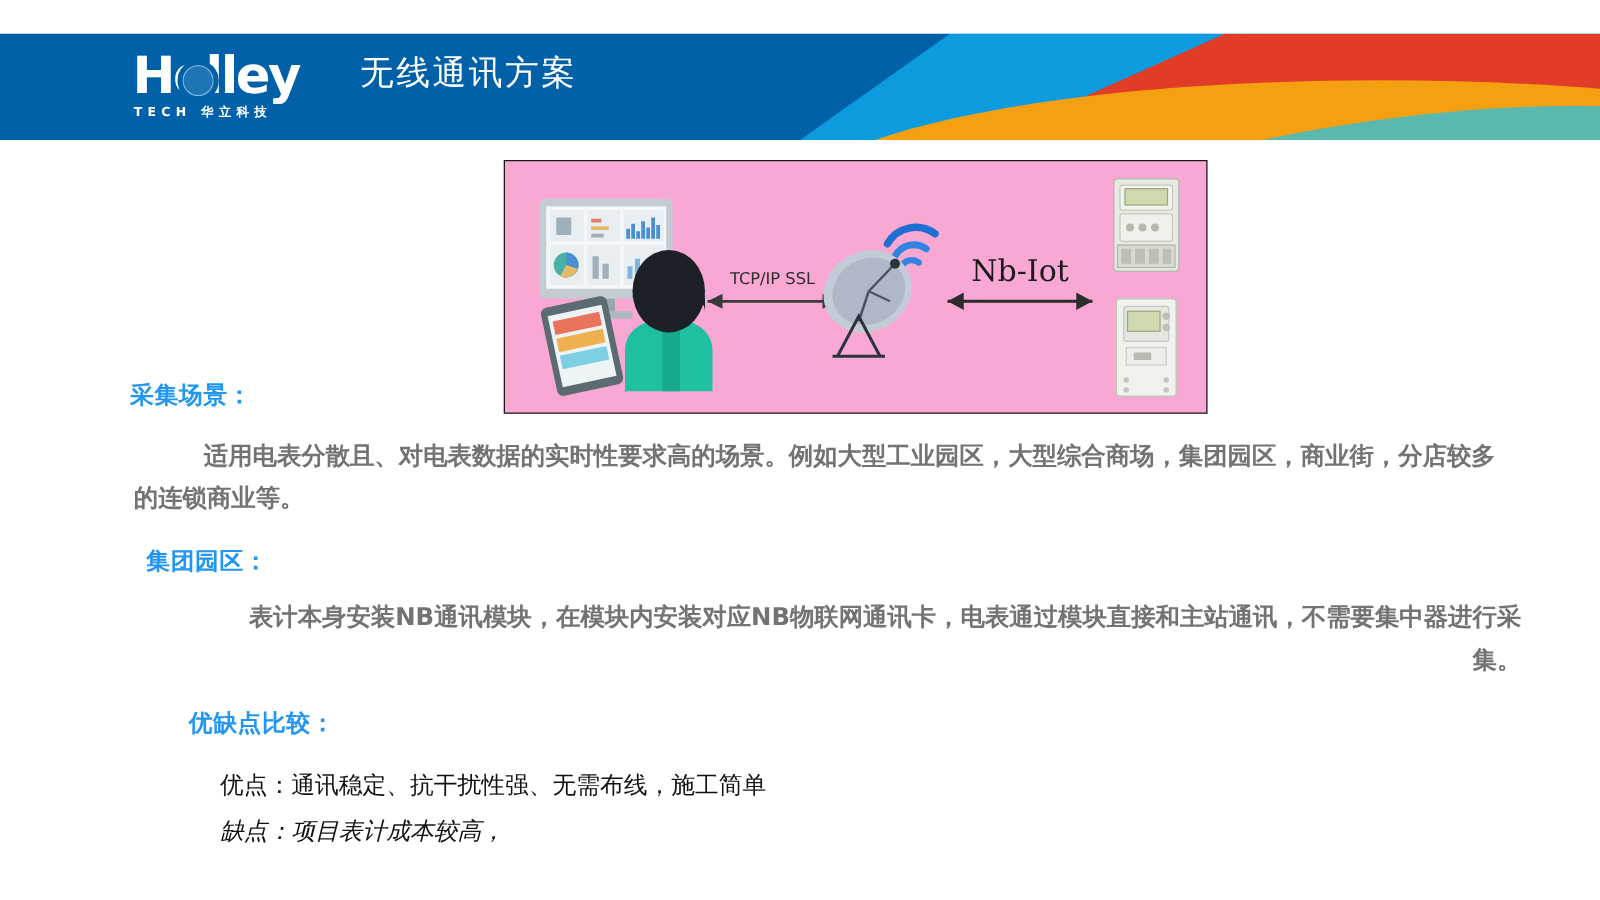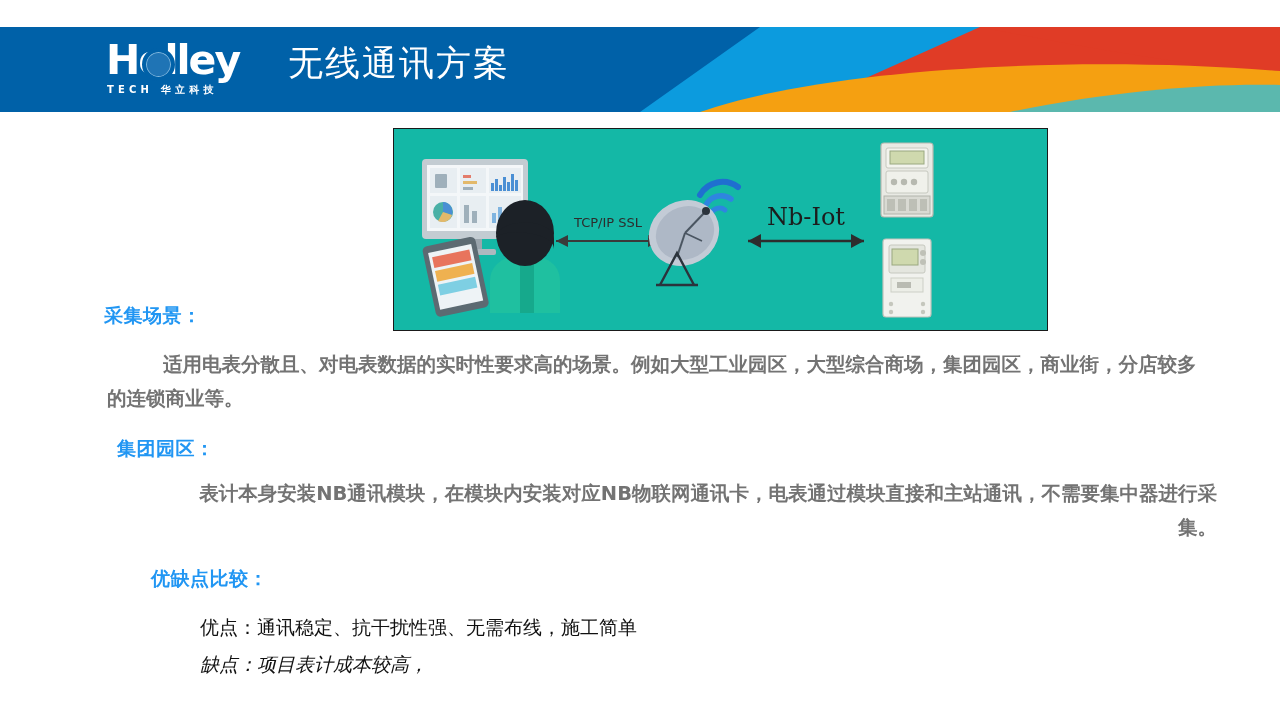--- a/index.html
+++ b/index.html
@@ -31,48 +31,47 @@
     border:4px solid #0061A8;background:#1f74b5;
     box-shadow:inset 0 0 0 1px #7fb6dd;
   }
   #logo-sub{
     position:absolute;left:1px;top:45px;white-space:nowrap;
     font-size:10px;letter-spacing:4.2px;color:#ffffff;font-weight:bold;
     font-family:"DejaVu Sans","Liberation Sans",sans-serif;
   }
   #header-title{
     position:absolute;left:288px;top:13px;
-    font-size:35px;color:#ffffff;letter-spacing:2px;
+    font-size:27px;color:#ffffff;letter-spacing:2px;
     font-family:Liberation Mono, monospace;
     white-space:nowrap;
   }
 
   
   #diagram{
-    position:absolute;left:393px;top:128px;width:655px;height:203px;
-    border:1.6px solid #1a1a1a;background:#14b8a6;box-sizing:border-box;
+    position:absolute;left:403px;top:128px;width:563px;height:203px;
+    border:1.6px solid #1a1a1a;background:#f9a8d4;box-sizing:border-box;
   }
   #diagram-svg{position:absolute;left:0;top:0;width:548px;height:200px;}
 
   
   .heading{
     position:absolute;white-space:nowrap;
     color:#2196F3;font-weight:bold;font-size:19px;
     font-family:"DejaVu Sans","Liberation Sans",sans-serif;
     letter-spacing:0.5px;
   }
   .para{
     position:absolute;color:#737373;font-size:19.5px;line-height:34px;
     font-family:"DejaVu Sans","Liberation Sans",sans-serif;
     font-weight:bold;
   }
   .bullet{
     position:absolute;color:#111111;font-size:19px;white-space:nowrap;
     font-family:"DejaVu Sans","Liberation Sans",sans-serif;
-    margin-left:24px;
   }
 
   #h-scene{left:104px;top:303px;}
   #p-scene{left:107px;top:348px;width:1100px;text-indent:56px;}
   #h-principle{left:117px;top:436px;}
   #p-principle{left:107px;top:477px;width:1110px;text-indent:78px;text-align:right;}
   #h-compare{left:107px;top:566px;margin-left:44px;}
   #b-pro{left:176px;top:615px;}
   #b-con{left:176px;top:652px;font-style:italic;}
 </style>

